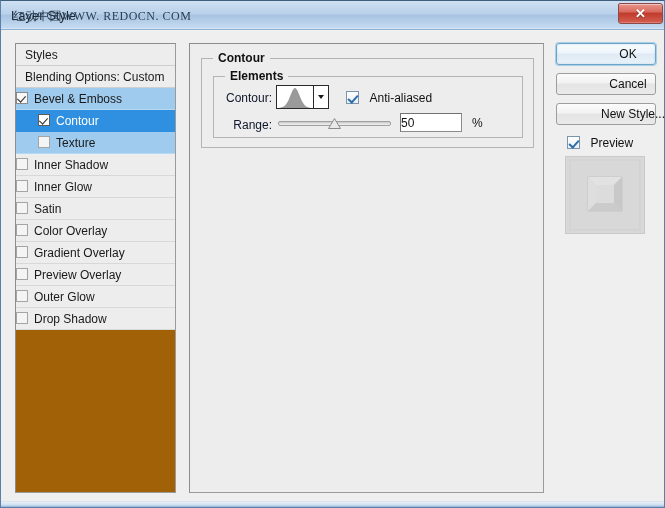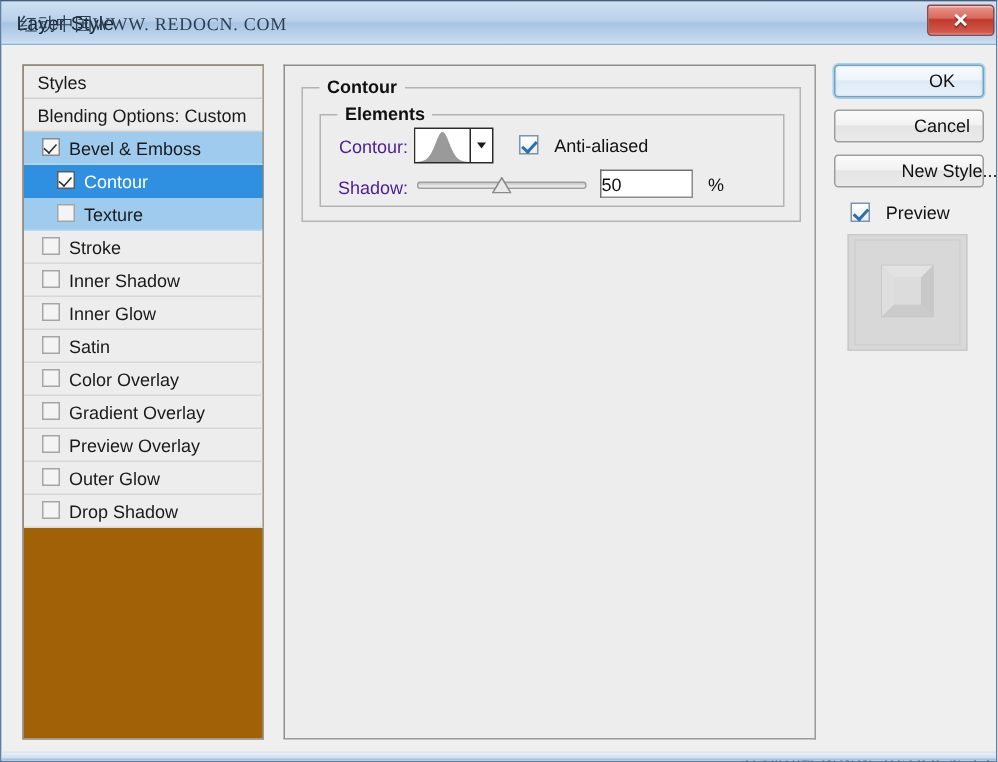--- a/index.html
+++ b/index.html
@@ -141,21 +141,21 @@
   }
   .styles-row.header {
     padding-left: 9px;
     border-bottom: 1px solid #cfcfcf;
   }
   .styles-row.blend {
     padding-left: 9px;
     border-bottom: 1px solid #cfcfcf;
   }
   .styles-row.effect {
-    padding-left: 12px;
+    padding-left: 0;
   }
   .styles-row.sub {
     padding-left: 22px;
   }
   .styles-row.sel-light {
     background: #9ecbee;
     border-bottom-color: #b6d9f3;
   }
   .styles-row.sel-strong {
     background: #2f8fe0;
@@ -245,21 +245,21 @@
     left: 11px;
     top: 17px;
     width: 310px;
     height: 62px;
   }
 
   
   .field-label {
     position: absolute;
     font-size: 12px;
-    color: #4c1d95;
+    color: #0f172a;
     line-height: 14px;
     text-align: right;
     white-space: nowrap;
   }
 
   
   #contour-swatch-wrap {
     position: absolute;
     left: 62px;
     top: 8px;
@@ -490,21 +490,20 @@
       <div class="styles-row header">
         <span class="row-label">Styles</span>
       </div>
       <div class="styles-row blend">
         <span class="row-label">Blending Options: Custom</span>
       </div>
       <div id="styles-rows">
           <div class="styles-row effect sel-light"><span class="row-check on"></span><span class="row-label">Bevel &amp; Emboss</span></div>
           <div class="styles-row sub sel-strong"><span class="row-check on"></span><span class="row-label">Contour</span></div>
           <div class="styles-row sub sel-light"><span class="row-check"></span><span class="row-label">Texture</span></div>
-          <div class="styles-row effect"><span class="row-check"></span><span class="row-label">Stroke</span></div>
           <div class="styles-row effect"><span class="row-check"></span><span class="row-label">Inner Shadow</span></div>
           <div class="styles-row effect"><span class="row-check"></span><span class="row-label">Inner Glow</span></div>
           <div class="styles-row effect"><span class="row-check"></span><span class="row-label">Satin</span></div>
           <div class="styles-row effect"><span class="row-check"></span><span class="row-label">Color Overlay</span></div>
           <div class="styles-row effect"><span class="row-check"></span><span class="row-label">Gradient Overlay</span></div>
           <div class="styles-row effect"><span class="row-check"></span><span class="row-label">Preview Overlay</span></div>
           <div class="styles-row effect"><span class="row-check"></span><span class="row-label">Outer Glow</span></div>
           <div class="styles-row effect"><span class="row-check"></span><span class="row-label">Drop Shadow</span></div>
         </div>
     </div>
@@ -528,21 +527,21 @@
             <div id="contour-dropdown">
               <span class="caret"></span>
             </div>
           </div>
 
           <div id="aa-check-wrap">
             <span class="wincheck on"></span>
             <span class="check-label">Anti-aliased</span>
           </div>
 
-          <span class="field-label" style="left:6px; top:41px; width:52px;">Shadow:</span>
+          <span class="field-label" style="left:6px; top:41px; width:52px;">Range:</span>
 
           <div id="range-track"></div>
           <div id="range-thumb" style="left: 114px;">
             <svg width="13" height="11" viewBox="0 0 13 11">
               <polygon points="6.5,0.5 12.5,10.5 0.5,10.5" fill="#e9e9e9" stroke="#8a8a8a" stroke-width="1"></polygon>
             </svg>
           </div>
 
           <input id="range-input" type="text" readonly="" value="50" style="">
           <span id="range-unit">%</span>

